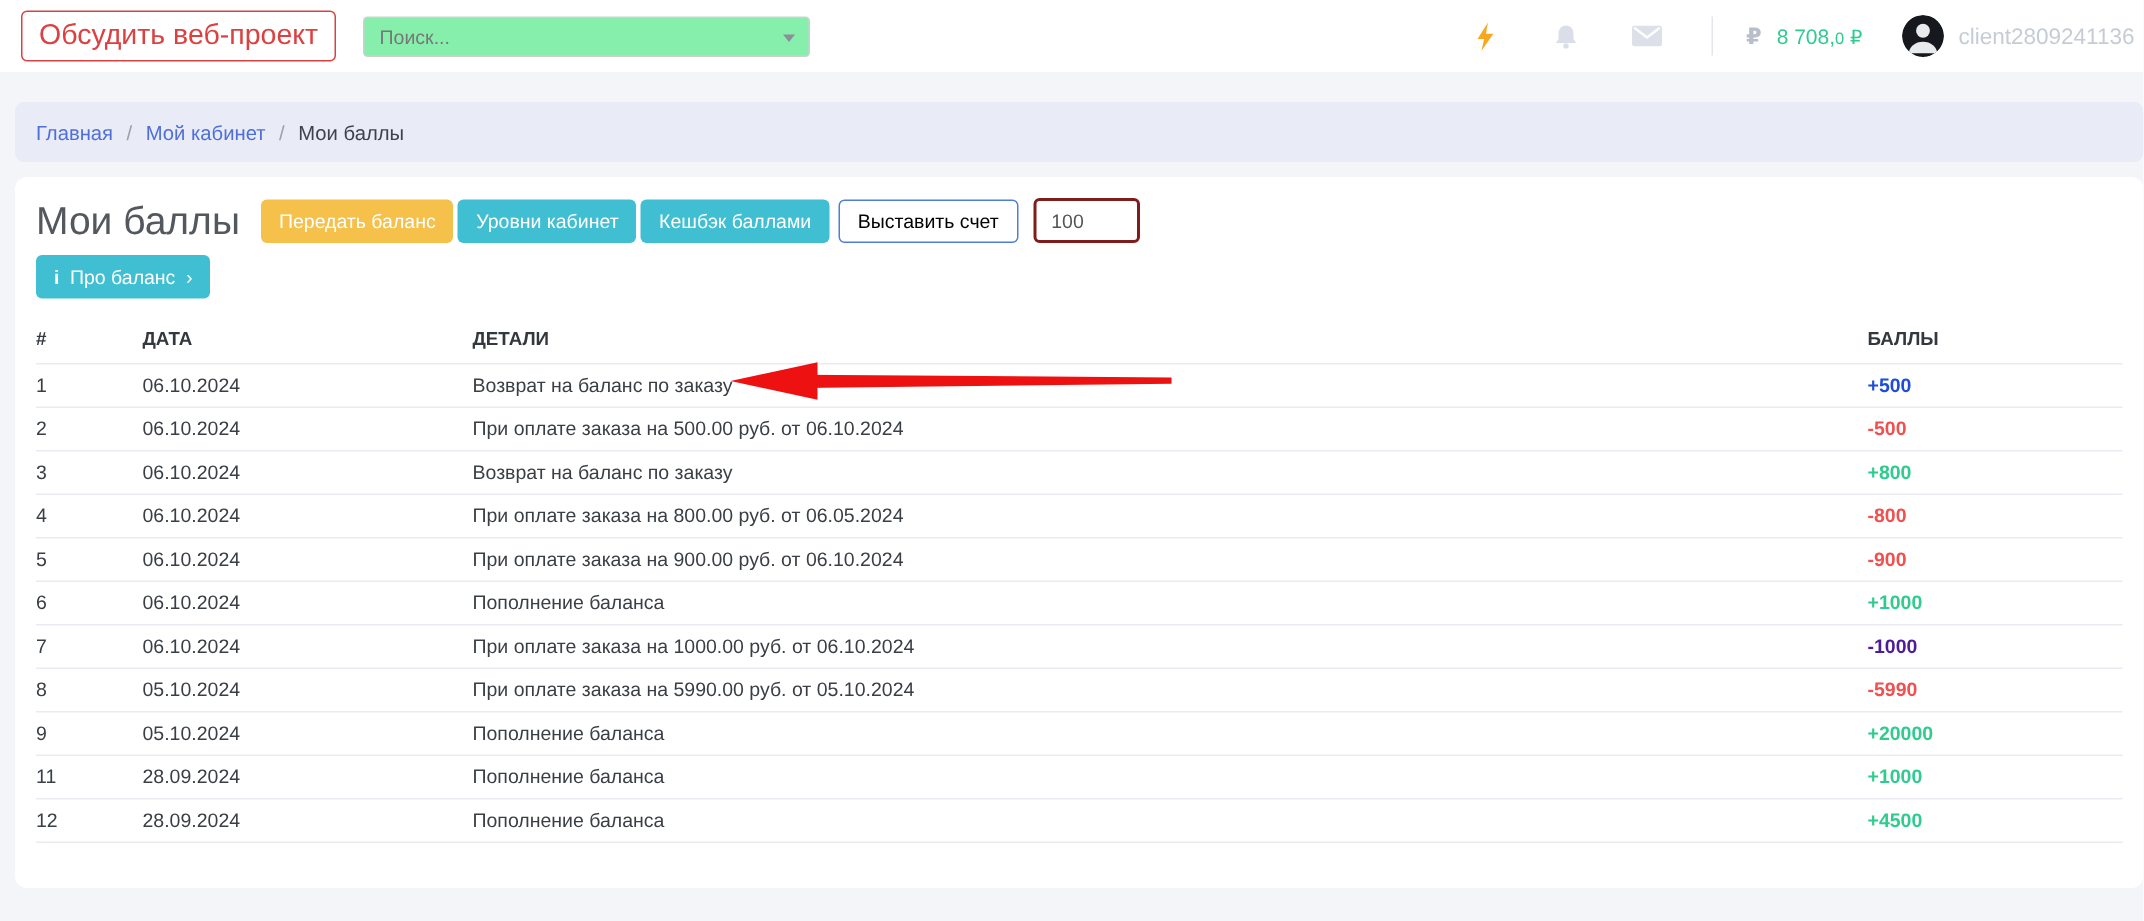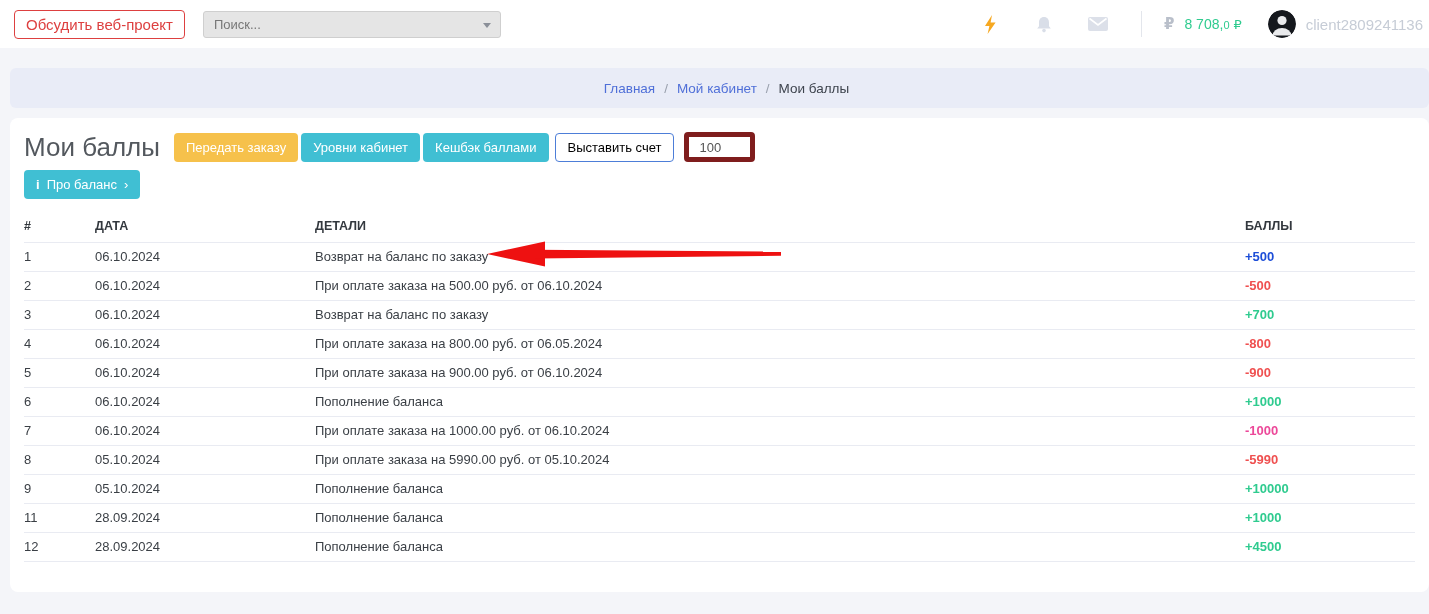--- a/index.html
+++ b/index.html
@@ -11,26 +11,26 @@
     overflow:hidden;
     color:#3a3f45;
   }
   
   .topbar {
     position:absolute; top:0; left:0; right:0; height:48px;
     background:#fff; display:flex; align-items:center;
   }
   .btn-discuss {
     margin-left:14px; background:#fff; border:1px solid #dd4040; color:#dd4040;
-    font-size:15px; padding:5px 11px; border-radius:4px; white-space:nowrap;
+    font-size:19px; padding:5px 11px; border-radius:4px; white-space:nowrap;
     font-family:inherit; cursor:pointer;
   }
   .search-wrap {
     margin-left:18px; width:298px; height:27px; border:1px solid #cfcfcf;
-    border-radius:3px; background:#e5e5e5; display:flex; align-items:flex-end; position:relative;
+    border-radius:3px; background:#86efac; display:flex; align-items:flex-end; position:relative;
   }
   .search-input {
     border:none; outline:none; width:100%; height:100%; padding:0 24px 0 10px;
     font-size:13px; font-family:inherit; color:#444; background:transparent;
   }
   .search-input::placeholder { color:#777; }
   .caret-down {
     position:absolute; right:9px; top:11px; width:0; height:0;
     border-left:4px solid transparent; border-right:4px solid transparent;
     border-top:5px solid #8a8f98;
@@ -42,39 +42,39 @@
   .ruble-glyph { font-size:15px; font-weight:bold; color:#b9bfca; }
   .tb-balance { margin-left:10px; color:#2fcb8f; font-size:14px; white-space:nowrap; }
   .tb-balance .frac { font-size:11px; }
   .tb-balance .cur { font-size:13px; }
   .avatar { margin-left:26px; width:28px; height:28px; border-radius:50%; overflow:hidden; flex:none; cursor:pointer; }
   .username { margin-left:10px; color:#c6ccd6; font-size:15px; white-space:nowrap; cursor:pointer; }
   
   .breadcrumb {
     position:absolute; top:68px; left:10px; right:0; height:40px;
     background:#e9ecf7; border-radius:6px; display:flex; align-items:center;
-    padding-left:14px; font-size:13.5px;justify-content:center;
+    padding-left:14px; font-size:13.5px;
   }
   .crumb-link { color:#4f6fd8; text-decoration:none; cursor:pointer; }
   .crumb-sep { color:#9aa0ad; margin:0 9px; }
   .crumb-current { color:#3d434d; }
   
   .card {
     position:absolute; top:118px; left:10px; right:0; height:474px;
     background:#fff; border-radius:8px; padding:0 14px;
   }
   .card-header { display:flex; align-items:center; padding-top:14px; }
   .page-title { font-size:26px; font-weight:400; color:#53585e; margin-right:14px; line-height:1.1; }
   .btn { border:none; border-radius:4px; font-size:13px; padding:7px 12px; color:#fff;
          font-family:inherit; cursor:pointer; white-space:nowrap; }
   .btn-yellow { background:#f6c14b; margin-right:3px; }
   .btn-teal { background:#40bfd3; margin-right:3px; }
   .btn-outline-blue { background:#fff; border:1px solid #4d7ed8; color:#000000; padding:6px 12px; margin-left:3px; }
   .amount-input {
-    width:71px; height:30px; border:5px solid #7f1d1d; border-radius:4px;
+    width:71px; height:30px; border:2px solid #7f1d1d; border-radius:4px;
     margin-left:10px; padding:0 10px; font-size:13px; font-family:inherit; color:#555;
   }
   .btn-blue { background:#5a7bdf; margin-left:8px; }
   .test-note { font-size:12px; color:#26292d; margin-left:8px; white-space:nowrap; }
   .btn-about { display:inline-flex; align-items:center; gap:7px; margin-top:8px; }
   .info-glyph { font-style:normal; font-weight:bold; font-size:13px; }
   .chev-glyph { font-size:13px; }
   .balance-line { margin-top:9px; font-size:18px; color:#84898f; }
   .balance-value { color:#2fcb8f; font-size:23px; margin-left:4px; }
   .balance-value .frac { font-size:14px; }
@@ -140,21 +140,21 @@
   <a class="crumb-link">Главная</a>
   <span class="crumb-sep">/</span>
   <a class="crumb-link">Мой кабинет</a>
   <span class="crumb-sep">/</span>
   <span class="crumb-current">Мои баллы</span>
 </nav>
 
 <main class="card">
   <div class="card-header">
     <h1 class="page-title">Мои баллы</h1>
-    <button class="btn btn-yellow">Передать заказу</button>
+    <button class="btn btn-yellow">Передать баланс</button>
     <button class="btn btn-teal">Уровни кабинет</button>
     <button class="btn btn-teal">Кешбэк баллами</button>
     <button class="btn btn-outline-blue">Выставить счет</button>
     <input class="amount-input" value="100" style="">
   </div>
 
   <button class="btn btn-teal btn-about">
     <span class="info-glyph">i</span>
     <span>Про баланс</span>
     <span class="chev-glyph">›</span>
@@ -180,21 +180,21 @@
       <tr>
         <td>2</td>
         <td>06.10.2024</td>
         <td>При оплате заказа на 500.00 руб. от 06.10.2024</td>
         <td class="points-cell" style="color: rgb(239, 80, 80);">-500</td>
       </tr>
       <tr>
         <td>3</td>
         <td>06.10.2024</td>
         <td>Возврат на баланс по заказу</td>
-        <td class="points-cell" style="color: rgb(47, 203, 143);">+700</td>
+        <td class="points-cell" style="color: rgb(47, 203, 143);">+800</td>
       </tr>
       <tr>
         <td>4</td>
         <td>06.10.2024</td>
         <td>При оплате заказа на 800.00 руб. от 06.05.2024</td>
         <td class="points-cell" style="color: rgb(239, 80, 80);">-800</td>
       </tr>
       <tr>
         <td>5</td>
         <td>06.10.2024</td>
@@ -204,33 +204,33 @@
       <tr>
         <td>6</td>
         <td>06.10.2024</td>
         <td>Пополнение баланса</td>
         <td class="points-cell" style="color: rgb(47, 203, 143);">+1000</td>
       </tr>
       <tr>
         <td>7</td>
         <td>06.10.2024</td>
         <td>При оплате заказа на 1000.00 руб. от 06.10.2024</td>
-        <td class="points-cell" style="color: #ec4899;">-1000</td>
+        <td class="points-cell" style="color: #4c1d95;">-1000</td>
       </tr>
       <tr>
         <td>8</td>
         <td>05.10.2024</td>
         <td>При оплате заказа на 5990.00 руб. от 05.10.2024</td>
         <td class="points-cell" style="color: rgb(239, 80, 80);">-5990</td>
       </tr>
       <tr>
         <td>9</td>
         <td>05.10.2024</td>
         <td>Пополнение баланса</td>
-        <td class="points-cell" style="color: rgb(47, 203, 143);">+10000</td>
+        <td class="points-cell" style="color: rgb(47, 203, 143);">+20000</td>
       </tr>
       <tr>
         <td>11</td>
         <td>28.09.2024</td>
         <td>Пополнение баланса</td>
         <td class="points-cell" style="color: rgb(47, 203, 143);">+1000</td>
       </tr>
       <tr>
         <td>12</td>
         <td>28.09.2024</td>

